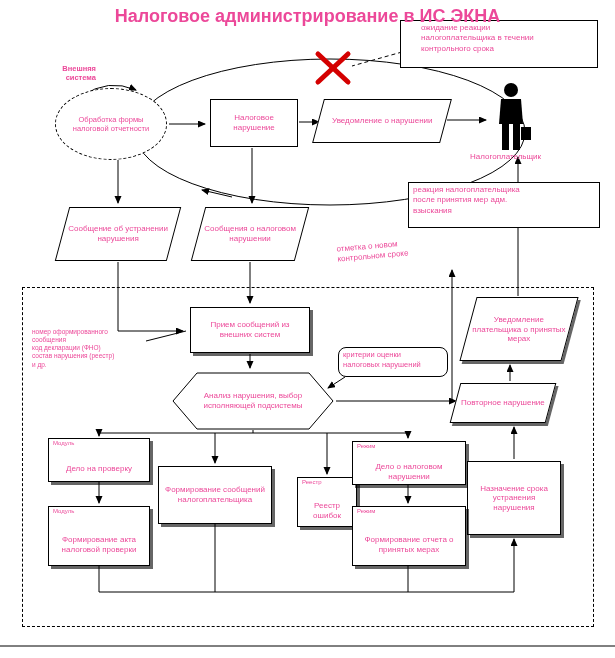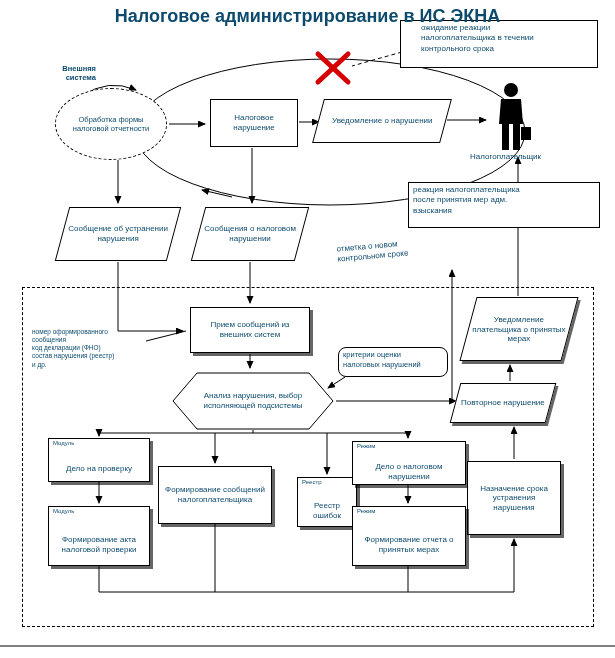--- a/index.html
+++ b/index.html
@@ -1,17 +1,17 @@
 <!DOCTYPE html>
 <html><head>
 <meta charset="utf-8">
 <style>
   html,body{margin:0;padding:0;background:#fff;}
   #page{position:relative;width:615px;height:658px;background:#fff;overflow:hidden;
-        font-family:"Liberation Sans", sans-serif;color:#0c4a6e;}
+        font-family:"Liberation Sans", sans-serif;color:#ec4899;}
   #title{position:absolute;top:6px;left:0;width:615px;text-align:center;
          font-size:18px;font-weight:bold;z-index:4;}
   svg.layer{position:absolute;left:0;top:0;z-index:1;}
   #boundary{position:absolute;left:22px;top:287px;width:572px;height:340px;
             border:1.5px dashed #000;box-sizing:border-box;z-index:0;}
   .node{position:absolute;box-sizing:border-box;border:1px solid #000;background:#fff;
         display:flex;align-items:center;justify-content:center;text-align:center;
         font-size:8px;line-height:1.2;padding:2px 3px;z-index:2;}
   .ellipse{border-radius:50%;border-style:dashed;font-size:7.5px;padding:6px 12px;}
   .shadow{box-shadow:3px 3px 0 rgba(0,0,0,0.6);}

